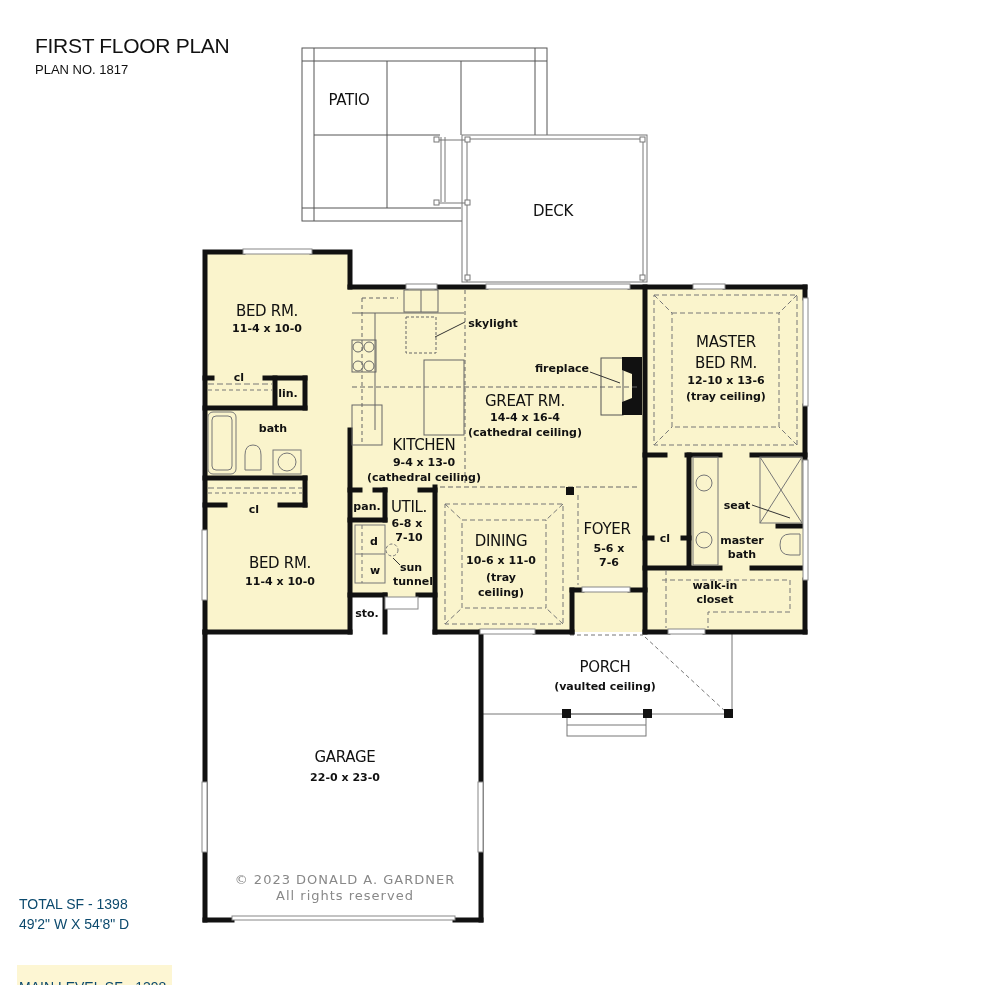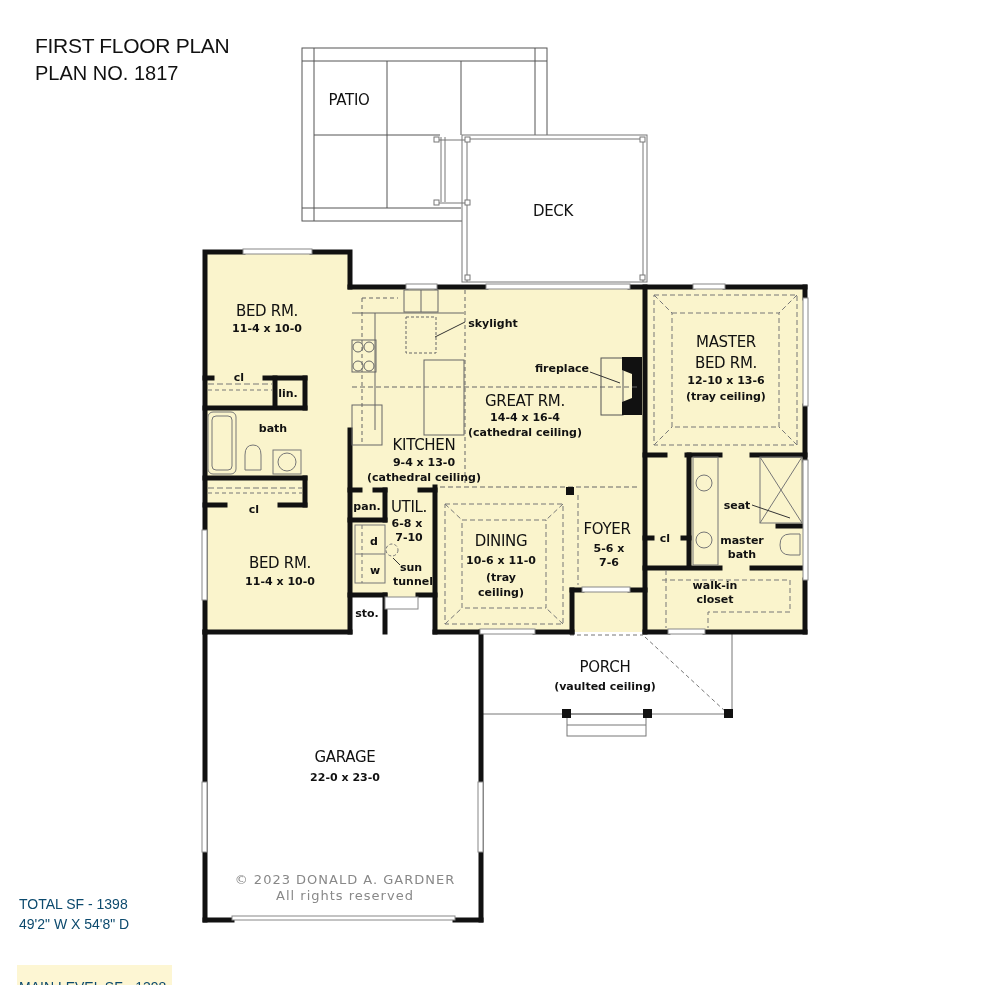--- a/index.html
+++ b/index.html
@@ -1,18 +1,18 @@
 <!DOCTYPE html>
 <html><head>
 <meta charset="utf-8">
 <style>
   html, body { margin:0; padding:0; background:#ffffff; }
   body { width:1000px; height:985px; position:relative; overflow:hidden; font-family:"Liberation Sans", sans-serif; }
   .title { position:absolute; left:35px; top:34px; font-size:21px; color:#111; letter-spacing:-0.3px; }
-  .subtitle { position:absolute; left:35px; top:62px; font-size:20px; color:#111; }
+  .subtitle { position:absolute; left:35px; top:62px; font-size:13px; color:#111; }
   .stats { position:absolute; left:19px; top:894px; font-size:14px; color:#0c4a6e; line-height:20px; }
   .stats div { white-space:nowrap; }
   .stats .hl { background:#fdf6d3; display:inline-block; padding:12px 6px 0 2px; margin-left:-2px;margin-top:31px; }
   svg { position:absolute; left:0; top:0; }
   .lbl { font-family:"DejaVu Sans", sans-serif; fill:#111; text-anchor:middle; }
   .rm { font-size:15px; letter-spacing:-0.3px; }
   .dim { font-size:11px; font-weight:bold; }
   .sm { font-size:11px; font-weight:bold; }
   .copy { font-family:"DejaVu Sans", sans-serif; fill:#888; text-anchor:middle; font-size:13px; letter-spacing:1px; }
 </style>

